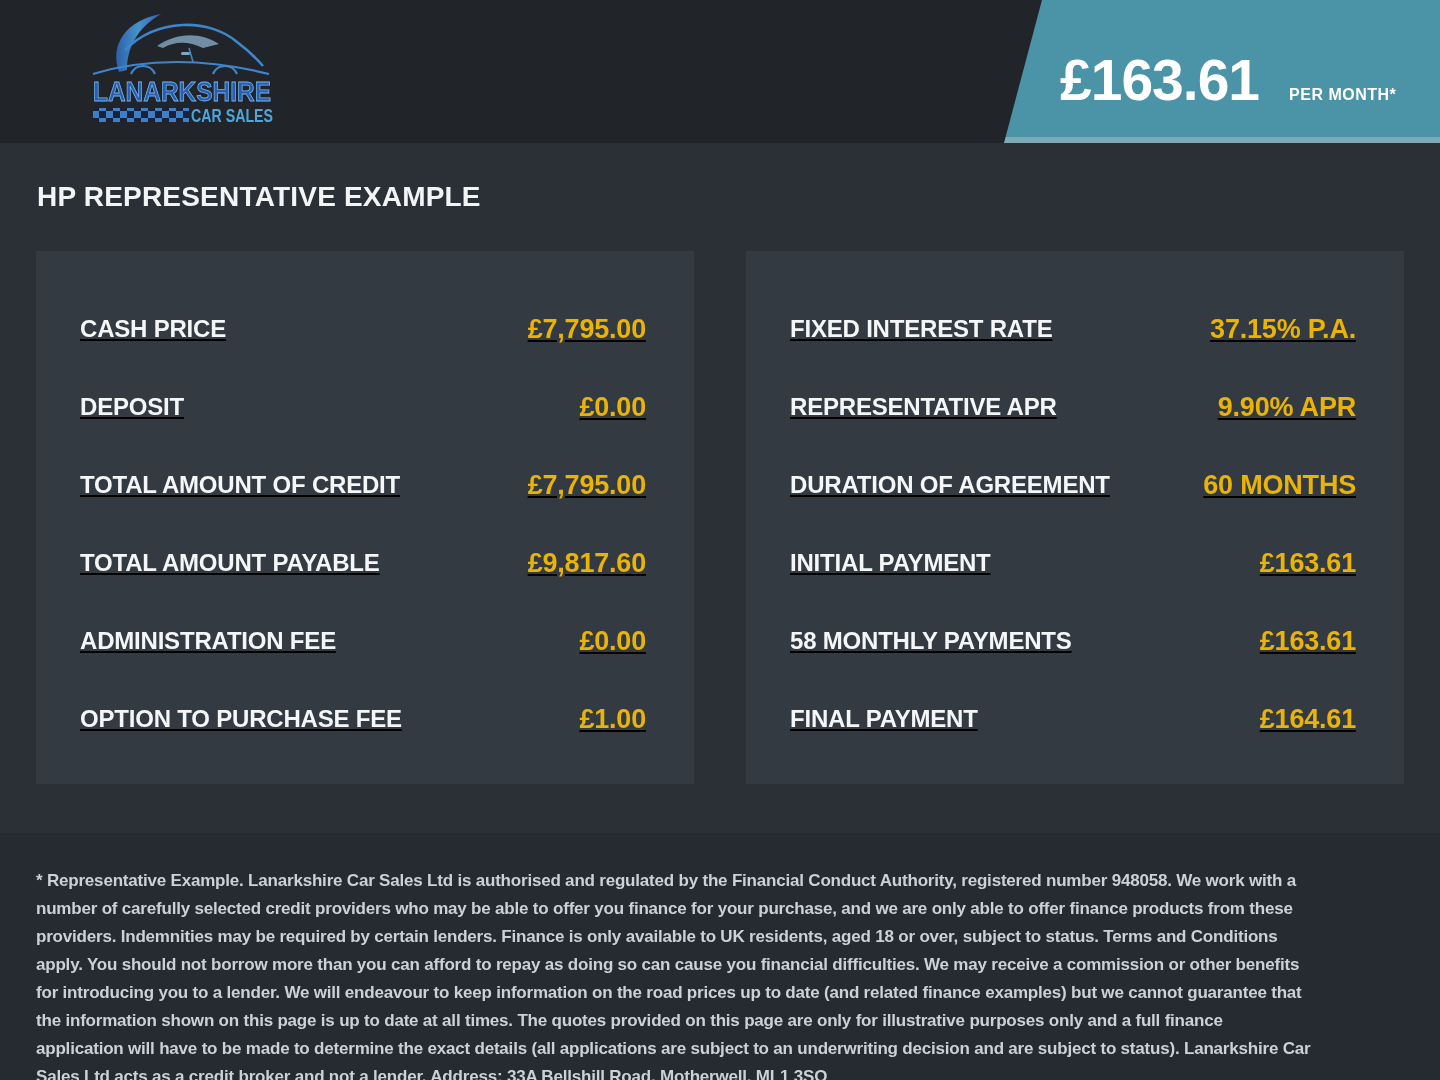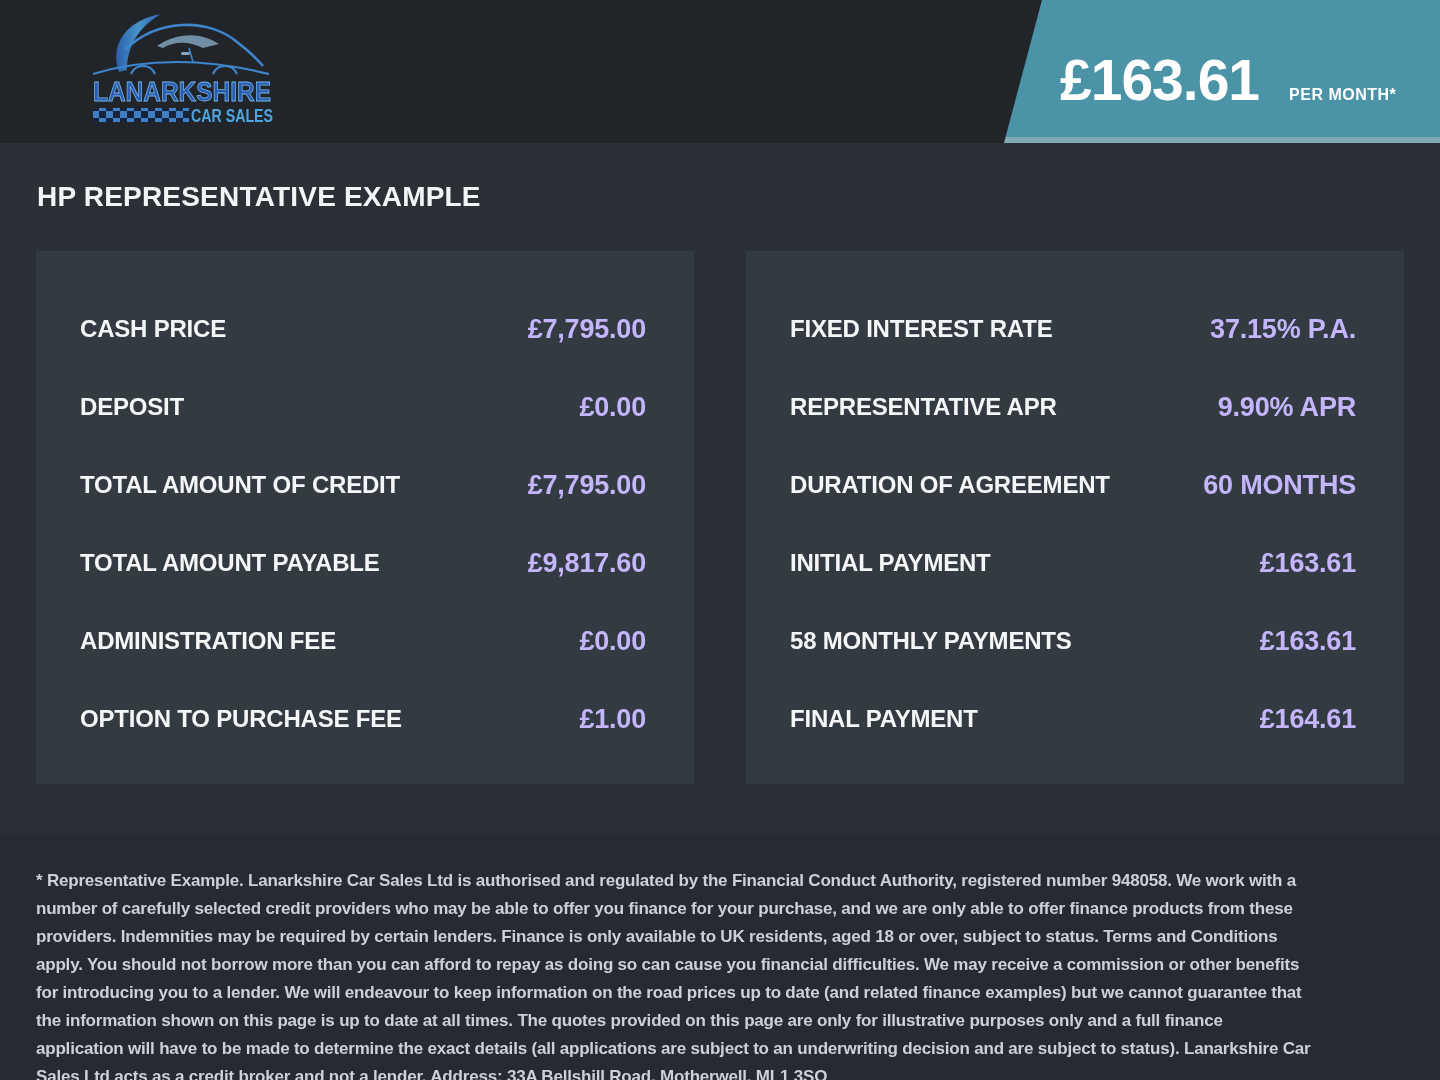--- a/index.html
+++ b/index.html
@@ -35,35 +35,35 @@
   }
   
   .main{
     background:#2b3037;height:690px;box-sizing:border-box;padding-top:38px;
   }
   .page-title{
     margin:0 0 38px 37px;color:#f3f4f5;font-size:28px;font-weight:bold;
     letter-spacing:.2px;
   }
   .panels{
-    display:flex;gap:52px;margin:0 36px;
+    display:flex;gap:52px;margin:0 36px;text-decoration:underline;
   }
   .panel{
     flex:1;height:533px;background:#333a42;box-sizing:border-box;
     padding:39px 48px 0 44px;
     display:flex;flex-direction:column;
   }
   .row{
     height:78px;display:flex;align-items:center;justify-content:space-between;
   }
   .row-label{
     color:#f5f6f7;font-size:24px;font-weight:bold;letter-spacing:-.2px;
   }
   .row-value{
-    color:#c4b5fd;font-size:27px;font-weight:bold;letter-spacing:-.2px;
+    color:#eab308;font-size:27px;font-weight:bold;letter-spacing:-.2px;
   }
   
   .footer{
     background:#262b31;height:247px;box-sizing:border-box;
     padding:34px 36px 0 36px;
   }
   .disclaimer{
     margin:0;width:1278px;color:#ccd1d6;font-size:17px;font-weight:bold;
     line-height:28px;letter-spacing:-.2px;
   }

